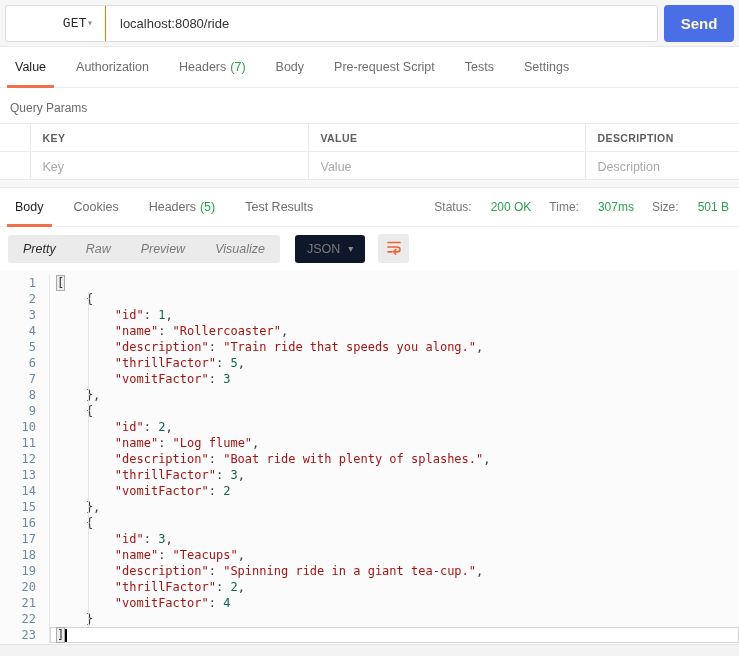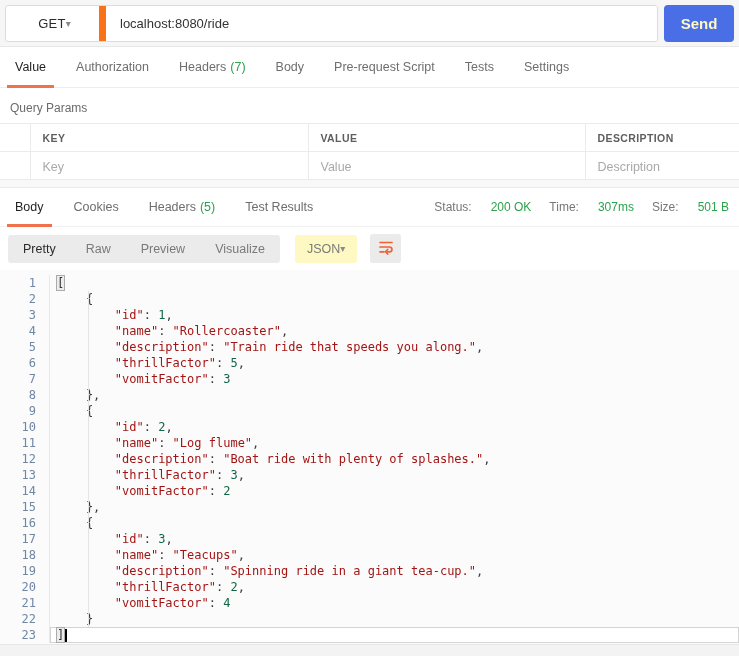--- a/index.html
+++ b/index.html
@@ -1,21 +1,21 @@
 <!DOCTYPE html>
 <html><head>
 <meta charset="utf-8">
 <style>
   * { margin:0; padding:0; box-sizing:border-box; }
   html,body { width:739px; height:657px; background:#fff; font-family:"Liberation Sans", sans-serif; color:#333; overflow:hidden; }
 
   
   .topbar { height:47px; background:#f6f6f6; border-bottom:1px solid #e7e7e7; display:flex; align-items:center; padding:0 5px; }
   .url-group { display:flex; flex:1; height:37px; background:#fff; border:1px solid #dcdcdc; border-radius:3px; overflow:hidden; }
-  .method { width:100px; display:flex; align-items:center; justify-content:center; padding:0 12px 0 16px; border-right:7px solid #f97316; cursor:pointer; }
+  .method { width:100px; display:flex; align-items:center; justify-content:flex-end; padding:0 12px 0 16px; border-right:1px solid #f97316; cursor:pointer;font-family:Liberation Mono, monospace; }
   .method-label { font-size:13px; color:#2b2b2b; letter-spacing:.3px; }
   .chev { font-size:10px; color:#8a8a8a; }
   .url-input { flex:1; border:0; outline:none; font-size:13px; color:#333; padding:0 14px; font-family:"Liberation Sans",sans-serif; background:#fff; }
   .send-btn { width:70px; height:37px; margin-left:6px; background:#4a6ee5; color:#fef9c3; border:0; border-radius:4px; font-size:15px; font-weight:700; font-family:"Liberation Sans",sans-serif; cursor:pointer; }
 
   
   .req-tabs { display:flex; align-items:stretch; height:41px; border-bottom:1px solid #ededed; padding-left:7px; background:#fff; }
   .tab { display:flex; align-items:center; padding:0 8px; margin-right:14px; font-size:12.5px; color:#6e6e6e; cursor:pointer; position:relative; }
   .tab .count { margin-left:4px; }
   .green { color:#2ca24c; }
@@ -37,23 +37,23 @@
   
   .gap-strip { height:8px; background:#f8f8f8; border-bottom:1px solid #ececec; }
   .resp-head { display:flex; align-items:stretch; height:39px; border-bottom:1px solid #f1f1f1; padding-left:7px; }
   .resp-meta { margin-left:auto; display:flex; align-items:center; font-size:12px; padding-right:10px; }
   .meta-pair { margin-left:18px; white-space:nowrap; }
   .meta-label { color:#767676; }
   .meta-value { color:#2ca24c; margin-left:19px; }
 
   .view-row { display:flex; align-items:center; padding:7px 0 7px 8px; }
   .view-group { display:flex; background:#ebebeb; border-radius:3px; overflow:hidden; }
-  .view-tab { padding:7px 15px; font-size:12.5px; color:#7a7a7a; cursor:pointer; }
+  .view-tab { padding:7px 15px; font-size:12.5px; color:#7a7a7a; cursor:pointer;font-style:italic; }
   .view-tab.active { color:#2b2b2b; }
-  .fmt-select { display:flex; align-items:center; background:#fef9c3; border-radius:3px; margin-left:15px; padding:7px 12px; font-size:12.5px; color:#7a7a7a; cursor:pointer; }
+  .fmt-select { display:flex; align-items:center; gap:8px; background:#0f172a; border-radius:3px; margin-left:15px; padding:7px 12px; font-size:12.5px; color:#7a7a7a; cursor:pointer; }
   .wrap-btn { margin-left:13px; background:#ebebeb; border-radius:3px; width:31px; height:29px; display:flex; align-items:center; justify-content:center; cursor:pointer; border:0; }
 
   
   .code-area { position:relative; background:#fbfbfb; height:374px; padding-top:5px; font-family:"DejaVu Sans Mono", monospace; font-size:12px; cursor:text; }
   .code-line { display:flex; height:16px; line-height:16px; }
   .ln { width:50px; flex:0 0 50px; text-align:right; padding-right:13px; color:#6f87a5; border-right:1px solid #e8e8e8; }
   .lc { flex:1; padding-left:7px; white-space:pre; color:#3a3a3a; }
   .tok-pln { color:#3a3a3a; }
   .tok-str { color:#a31515; }
   .tok-num { color:#116644; }

